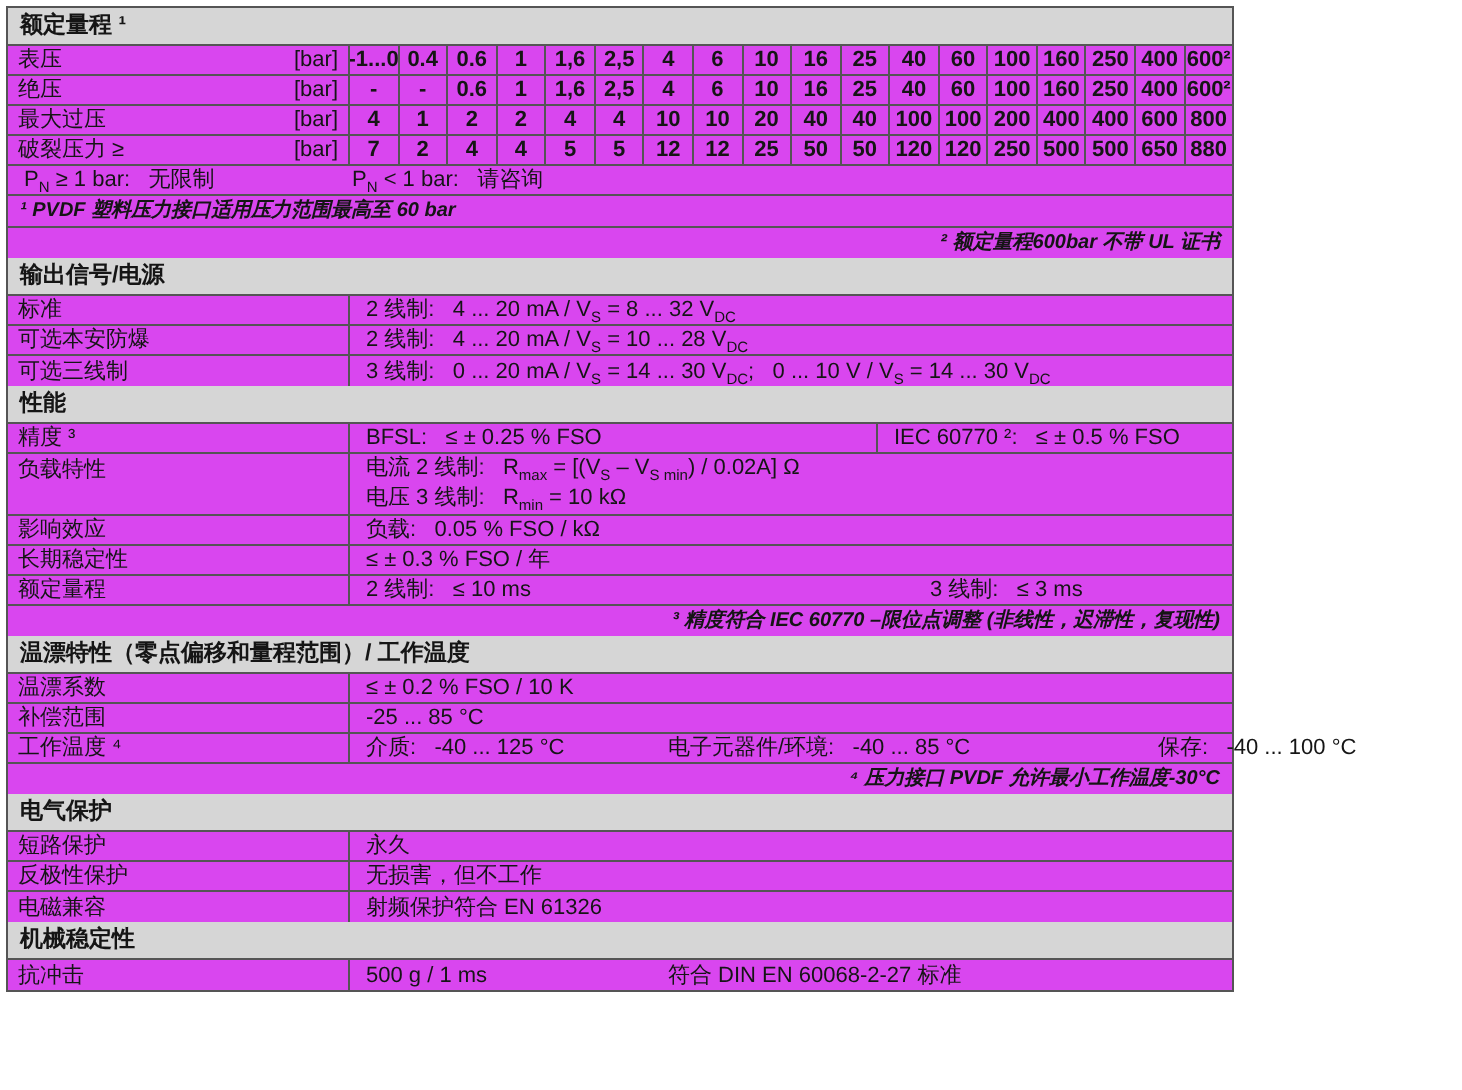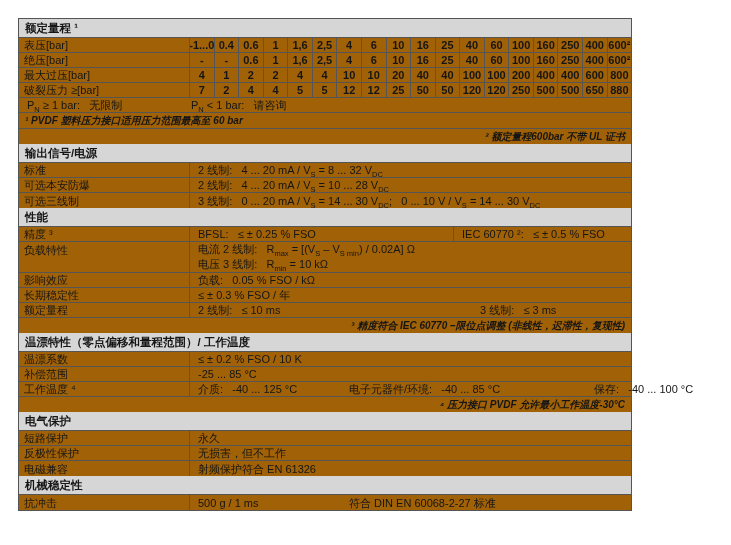--- a/index.html
+++ b/index.html
@@ -8,41 +8,41 @@
     --txt:#151515;
   }
   *{box-sizing:border-box;}
   html,body{margin:0;padding:0;background:#ffffff;}
   body{
     font-family:"Liberation Sans","DejaVu Sans",sans-serif;
     font-size:11px;color:var(--txt);
     width:731px;height:545px;overflow:hidden;
   }
   .sheet{
-    width:614px;margin:18px;
+    width:614px;margin:3px;
     border:1px solid var(--line);
-    background:#a16207;
+    background:#d946ef;
   }
   .sec-header{
     background:var(--hdr-bg);
     font-weight:bold;font-size:11.5px;
     padding:3px 6px 2px 6px;
     border-bottom:1px solid var(--line);
     line-height:13px;
   }
   .row{
     display:flex;align-items:stretch;
     border-bottom:1px solid var(--line);
     min-height:15px;
   }
   .row:last-child{border-bottom:none;}
   .label-cell{
     flex:0 0 171px;width:171px;
     border-right:1px solid var(--line);
-    display:flex;justify-content:flex-start;align-items:center;
+    display:flex;justify-content:space-between;align-items:center;
     padding:0 5px;line-height:14px;
   }
   .label-cell.top{align-items:flex-start;padding-top:1px;}
   .unit{white-space:nowrap;}
   .grid{flex:1;display:flex;}
   .gcell{
     flex:1 1 0;display:flex;align-items:center;justify-content:center;
     border-left:1px solid var(--line);
     font-weight:bold;white-space:nowrap;overflow:hidden;
     line-height:14px;

